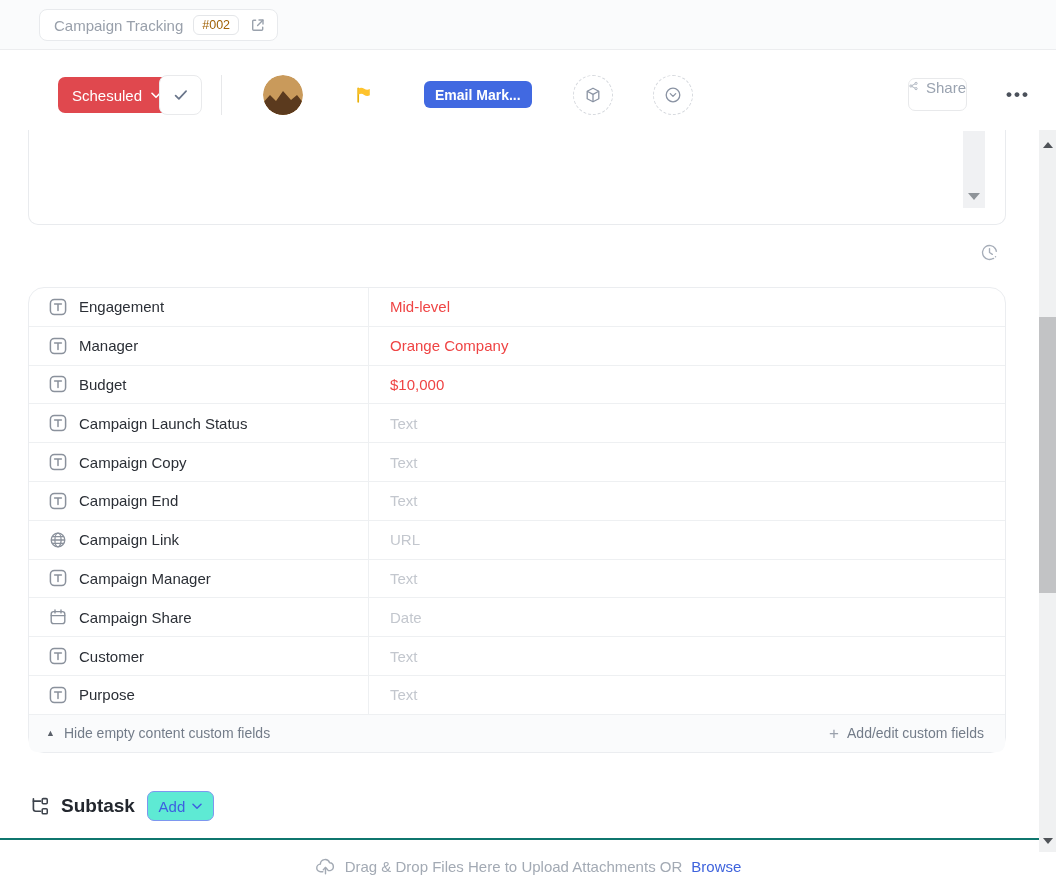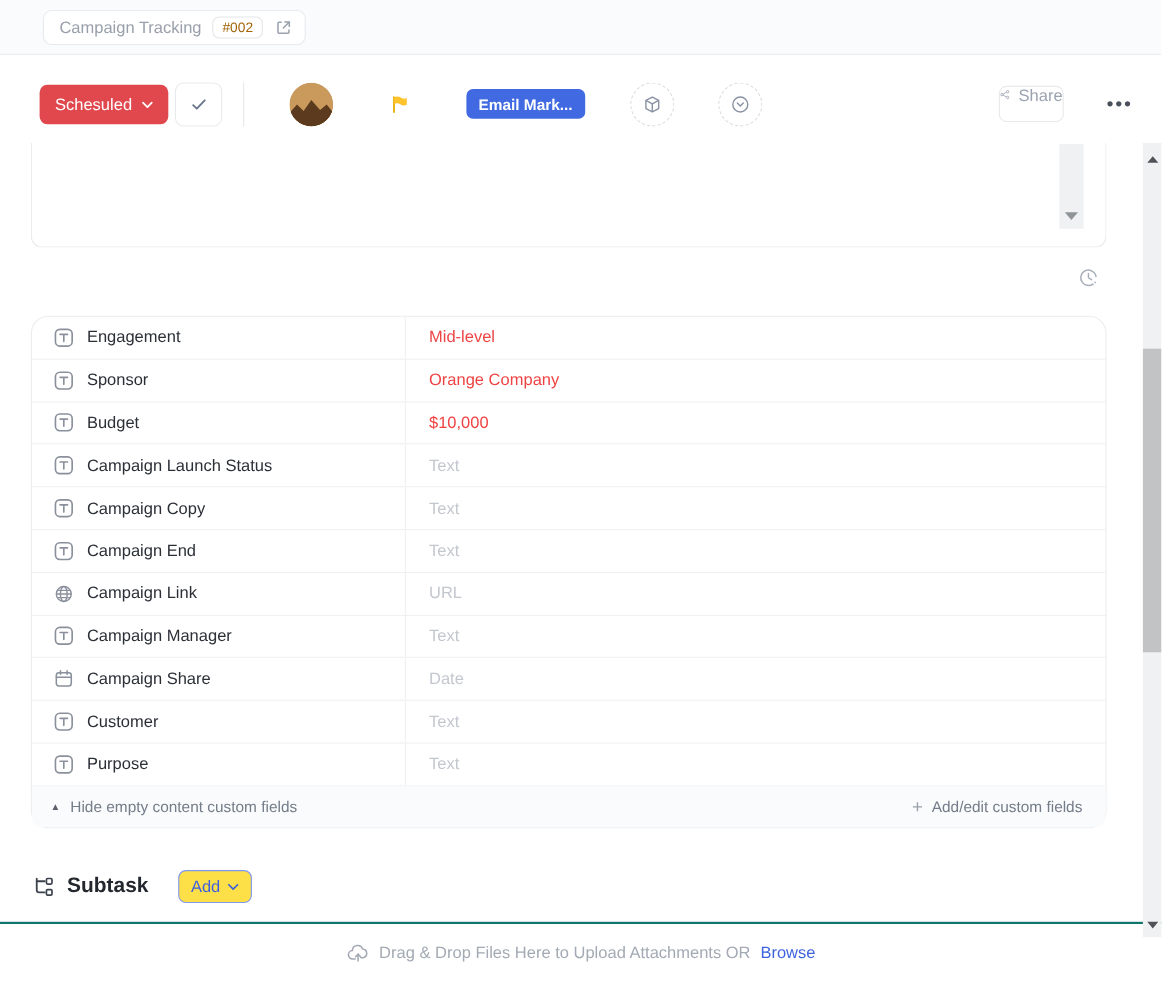--- a/index.html
+++ b/index.html
@@ -58,21 +58,21 @@
              padding:0 21px 0 17px; background:#fafbfc; border-radius:0 0 8px 8px; }
   .collapse-ctl { display:flex; align-items:center; gap:9px; color:#737c89; font-size:14px; cursor:pointer; }
   .tri-up { font-size:9px; color:#5a6069; line-height:1; }
   .addedit-ctl { display:flex; align-items:center; gap:8px; color:#737c89; font-size:14px; cursor:pointer; }
   .plus { font-size:17px; color:#9aa1ac; line-height:1; }
 
   
   .subtask { position:absolute; left:28px; top:791px; display:flex; align-items:center; }
   .subtask-icon { width:24px; height:24px; display:flex; align-items:center; justify-content:center; }
   .subtask-title { margin-left:9px; font-size:19px; font-weight:bold; color:#23272e;text-align:right; }
-  .add-btn { margin-left:27px; height:30px; width:67px; background:#fde047; border:1px solid #7e97ef; border-radius:7px;
+  .add-btn { margin-left:12px; height:30px; width:67px; background:#5eead4; border:1px solid #7e97ef; border-radius:7px;
              color:#3e5ee0; font-size:15px; font-family:inherit; display:flex; align-items:center; justify-content:center; gap:7px; cursor:pointer; }
 
   
   .attachbar { position:absolute; left:0; top:838px; width:1056px; height:54px; border-top:2px solid #0f766e;
                display:flex; align-items:center; justify-content:center; gap:9px; background:#fff; }
   .attach-text { font-size:15px; color:#a3aab4; }
   .browse-link { font-size:15px; color:#3e63dd; cursor:pointer; text-decoration:none; }
 
   
   .pagescroll { position:absolute; right:0; top:130px; width:17px; height:722px; background:#f0f1f2; }
@@ -95,21 +95,21 @@
         <svg width="16" height="16" viewBox="0 0 16 16" fill="none" stroke="#9aa2ad" stroke-width="1.4" stroke-linecap="round" stroke-linejoin="round">
           <path d="M5.6 3.2H3.7a1 1 0 0 0-1 1v8a1 1 0 0 0 1 1h8a1 1 0 0 0 1-1v-1.9"></path>
           <path d="M9 3h4v4"></path>
           <path d="M12.8 3.2L7.6 8.4"></path>
         </svg>
       </span>
     </div>
   </div>
 
   <div class="toolbar">
-    <button class="status-btn" style="background: rgb(224, 72, 78);">
+    <button class="status-btn" style="background: rgb(224, 72, 78); margin-left: 22px;">
       <span>Schesuled</span>
       <svg width="10" height="7" viewBox="0 0 10 7" fill="none">
           <path d="M1 1.3l4 4 4-4" stroke="#fff" stroke-width="1.6" stroke-linecap="round" stroke-linejoin="round"></path>
         </svg>
     </button>
 
     <button class="check-btn">
       <svg width="18" height="18" viewBox="0 0 18 18" fill="none">
           <path d="M3.6 9.6l3.3 3.2 7.2-7.6" stroke="#69758a" stroke-width="1.7" stroke-linecap="round" stroke-linejoin="round"></path>
         </svg>
@@ -201,21 +201,21 @@
           </div>
         </div>
         <div class="frow">
           <div class="fcell-label">
             <span class="ficon">
               <svg width="18" height="18" viewBox="0 0 18 18" fill="none" stroke="#8a919c" stroke-width="1.5" stroke-linecap="round">
                 <rect x="1.4" y="1.4" width="15.2" height="15.2" rx="4"></rect>
                 <path d="M5.6 6h6.8M9 6v6.4"></path>
               </svg>
             </span>
-            <span class="flabel">Sponsor</span>
+            <span class="flabel">Manager</span>
           </div>
           <div class="fcell-value">
             <span class="fvalue">Orange Company</span>
           </div>
         </div>
         <div class="frow">
           <div class="fcell-label">
             <span class="ficon">
               <svg width="18" height="18" viewBox="0 0 18 18" fill="none" stroke="#8a919c" stroke-width="1.5" stroke-linecap="round">
                 <rect x="1.4" y="1.4" width="15.2" height="15.2" rx="4"></rect>

